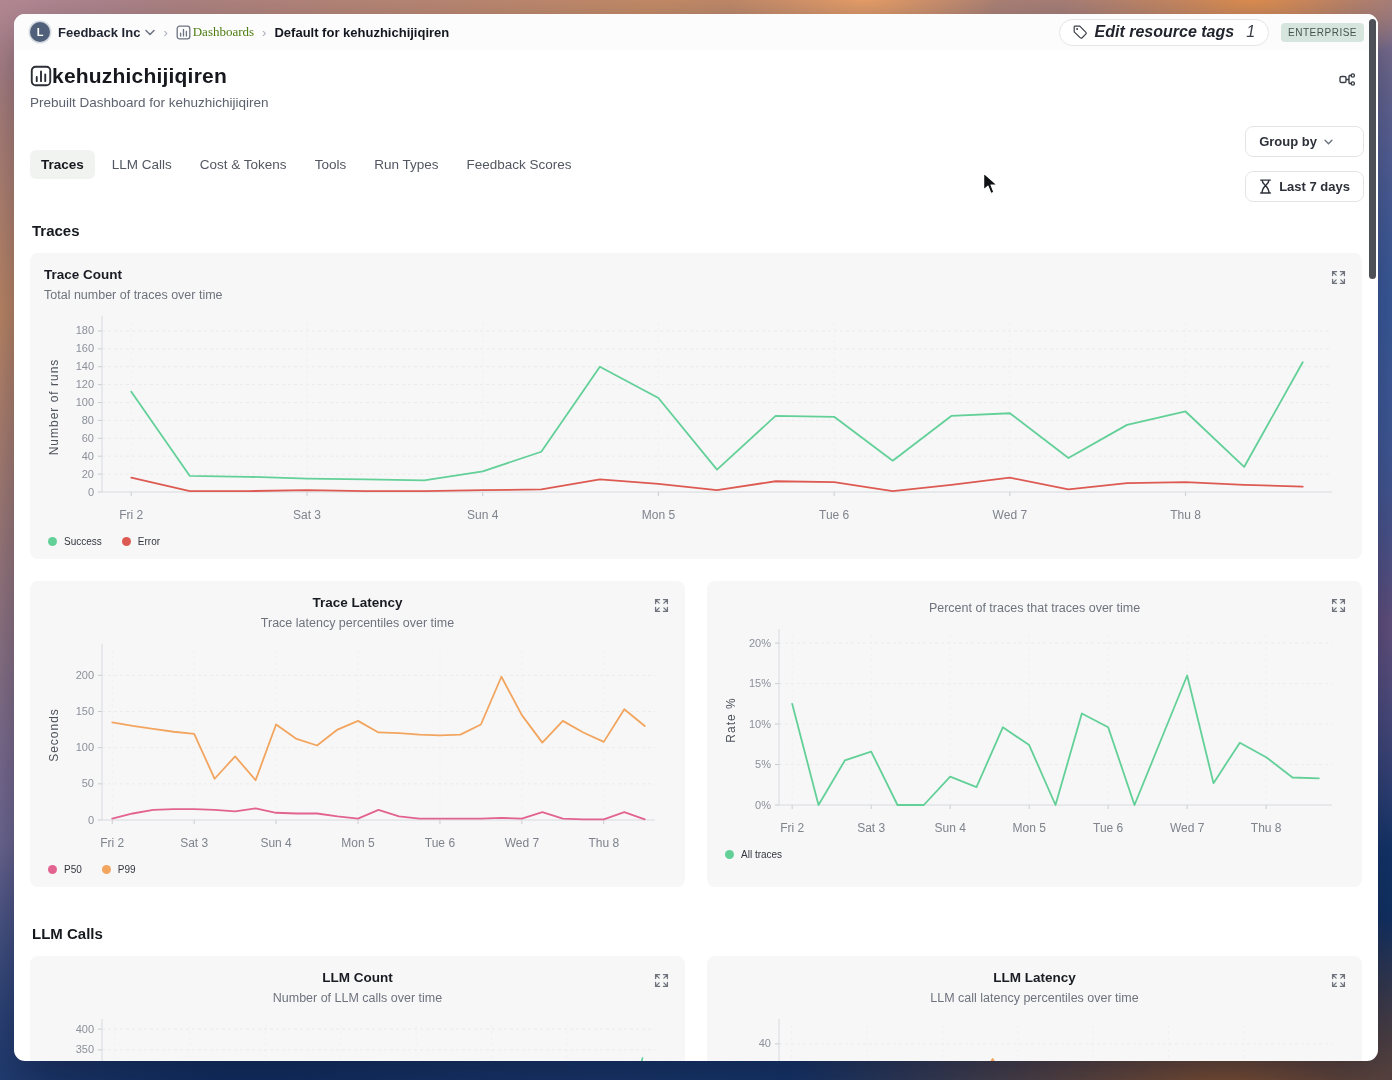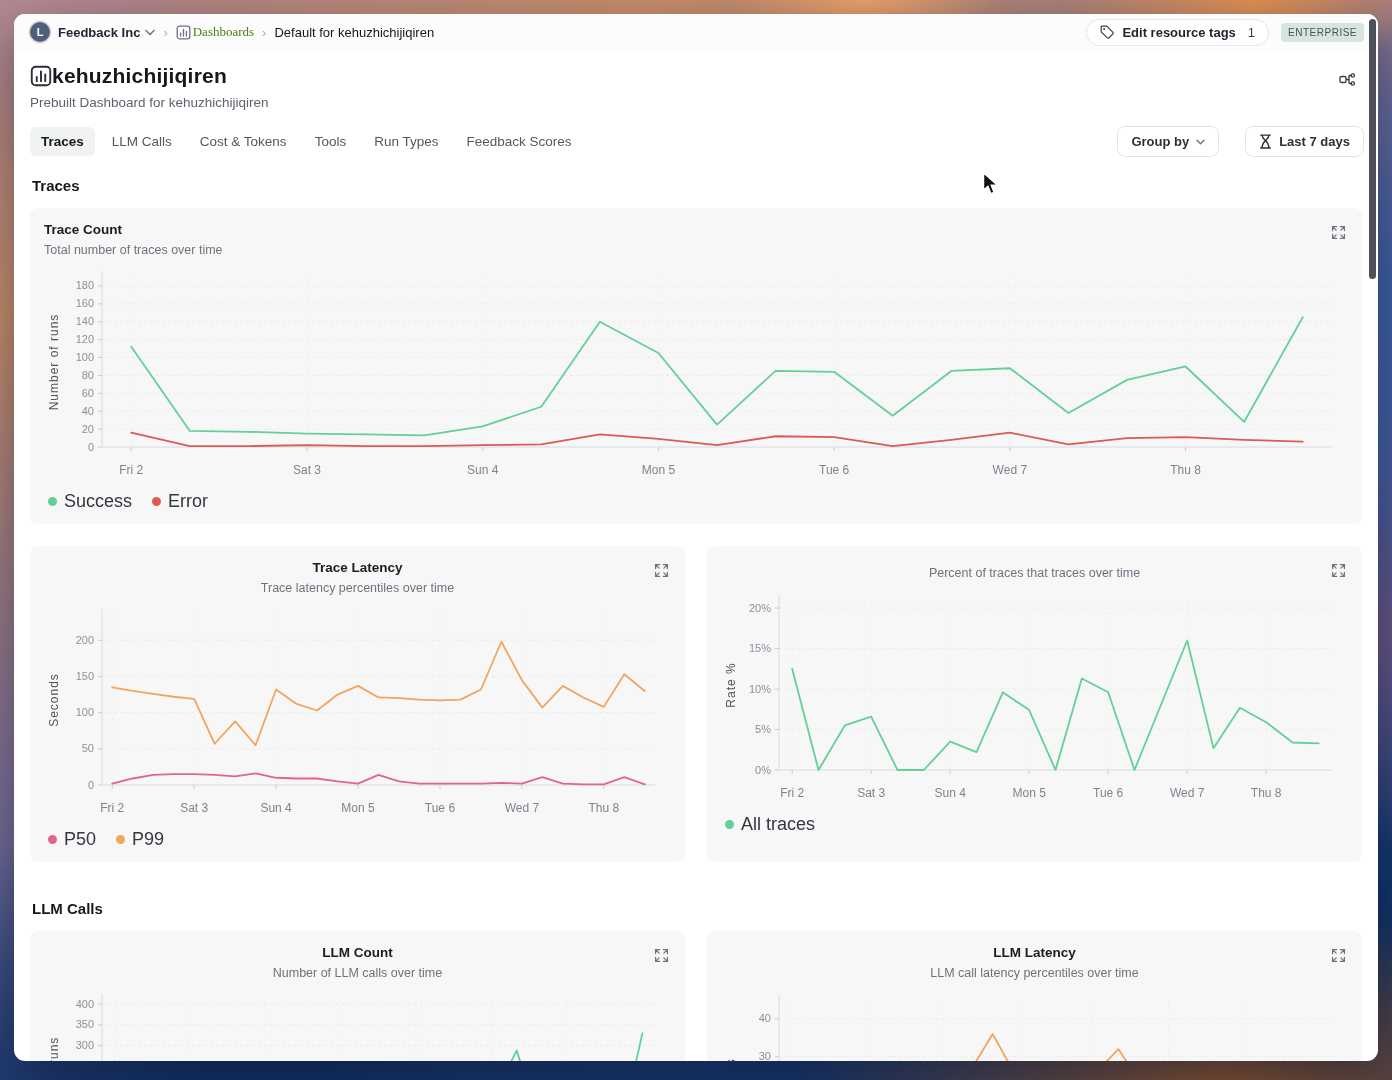--- a/index.html
+++ b/index.html
@@ -27,25 +27,25 @@
   
   .topbar { height:36px; display:flex; align-items:center; justify-content:space-between;
     padding:0 14px 0 16px; background:#fcfcfd; }
   .crumbs { display:flex; align-items:center; gap:8px; font-size:13px; color:#1f2430; }
   .avatar { width:20px; height:20px; border-radius:50%; background:#51607a; color:#fff;
     font-size:11px; font-weight:bold; display:flex; align-items:center; justify-content:center;
     box-shadow:0 0 0 1.5px #d6dae2; }
   .crumb-org { font-weight:600; display:flex; align-items:center; gap:5px; cursor:default; }
   .crumb-sep { color:#a7adb8; font-size:13px; }
   .crumb-link { color:#4d7c0f; display:flex; align-items:center; gap:2px;font-family:Liberation Serif, serif; }
-  .crumb-current { color:#14171f; font-weight:400; }
+  .crumb-current { color:#14171f; font-weight:700; }
   .topbar-right { display:flex; align-items:center; gap:12px; }
   .pill-btn { display:flex; align-items:center; gap:8px; height:27px; padding:0 13px;
-    border:1px solid #e4e5e9; border-radius:15px; background:#fff; font-size:13px;
-    color:#1f232b; font-weight:600; }
+    border:1px solid #e4e5e9; border-radius:15px; background:#fff; font-size:16px;
+    color:#1f232b; font-weight:600;font-style:italic; }
   .pill-count { color:#3a3f47; font-weight:400; margin-left:4px; }
   .badge { background:#d6e6de; color:#45564e; font-size:10px; font-weight:normal;
     letter-spacing:.05em; border-radius:4px; padding:4px 7px; }
 
   
   .page-header { padding:14px 16px 0; display:flex; justify-content:space-between; }
   .title-row { display:flex; align-items:center; }
   .page-title { font-size:21px; font-weight:bold; color:#16181d; letter-spacing:.2px; }
   .page-sub { font-size:13.5px; color:#5c626e; margin-top:7px; }
   .icon-btn { width:30px; height:30px; border:none; background:transparent; border-radius:6px;
@@ -53,35 +53,35 @@
 
   
   .tabbar { display:flex; align-items:center; padding:16px 14px 0 16px; }
   .tabs { display:flex; align-items:center; gap:6px; flex:1; }
   .tab { font-size:13.5px; color:#525761; padding:7px 11px; border-radius:6px;
     background:transparent; border:none; cursor:pointer; white-space:nowrap; }
   .tab.active { background:#f1f3f0; color:#15181d; font-weight:600; }
   .ctl-btn { display:flex; align-items:center; gap:7px; height:31px; padding:0 13px;
     background:#fff; border:1px solid #e3e4e8; border-radius:8px; font-size:13px;
     color:#2c3038; font-weight:600; cursor:pointer; }
-  .ctl-group { display:flex; gap:26px; }
+  .ctl-group { display:flex; gap:14px;flex-direction:column; }
 
   
   .content { padding:20px 16px 0; }
   .section-h { font-size:15px; font-weight:bold; color:#15181d; margin:0 0 14px 2px; }
   .section-h.later { margin-top:38px; }
   .card { background:#f7f7f8; border-radius:8px; padding:14px 14px 10px; margin-bottom:22px;
     position:relative; }
   .card-title { font-size:13.5px; font-weight:bold; color:#191c22; }
   .card-sub { font-size:12.5px; color:#6e737d; margin-top:6px; }
   .expand-btn { position:absolute; top:12px; right:12px; width:24px; height:24px; border:none;
     background:transparent; cursor:pointer; display:flex; align-items:center; justify-content:center; }
   .chart-wrap { margin-top:8px; }
   .legend { display:flex; gap:20px; align-items:center; margin:4px 0 2px 4px; }
-  .legend-item { display:flex; align-items:center; gap:7px; font-size:18px; color:#33373f; cursor:pointer; }
+  .legend-item { display:flex; align-items:center; gap:7px; font-size:10px; color:#33373f; cursor:pointer; }
   .legend-dot { width:9px; height:9px; border-radius:50%; display:inline-block; }
   .two-col { display:flex; gap:22px;text-align:center; }
   .two-col .card { flex:1; margin-bottom:0; }
   .row-gap { margin-bottom:22px; }
 
   
   .scroll-thumb { position:absolute; top:5px; right:2px; width:7px; height:260px;
     background:#4d5056; border-radius:4px; }
 
   

